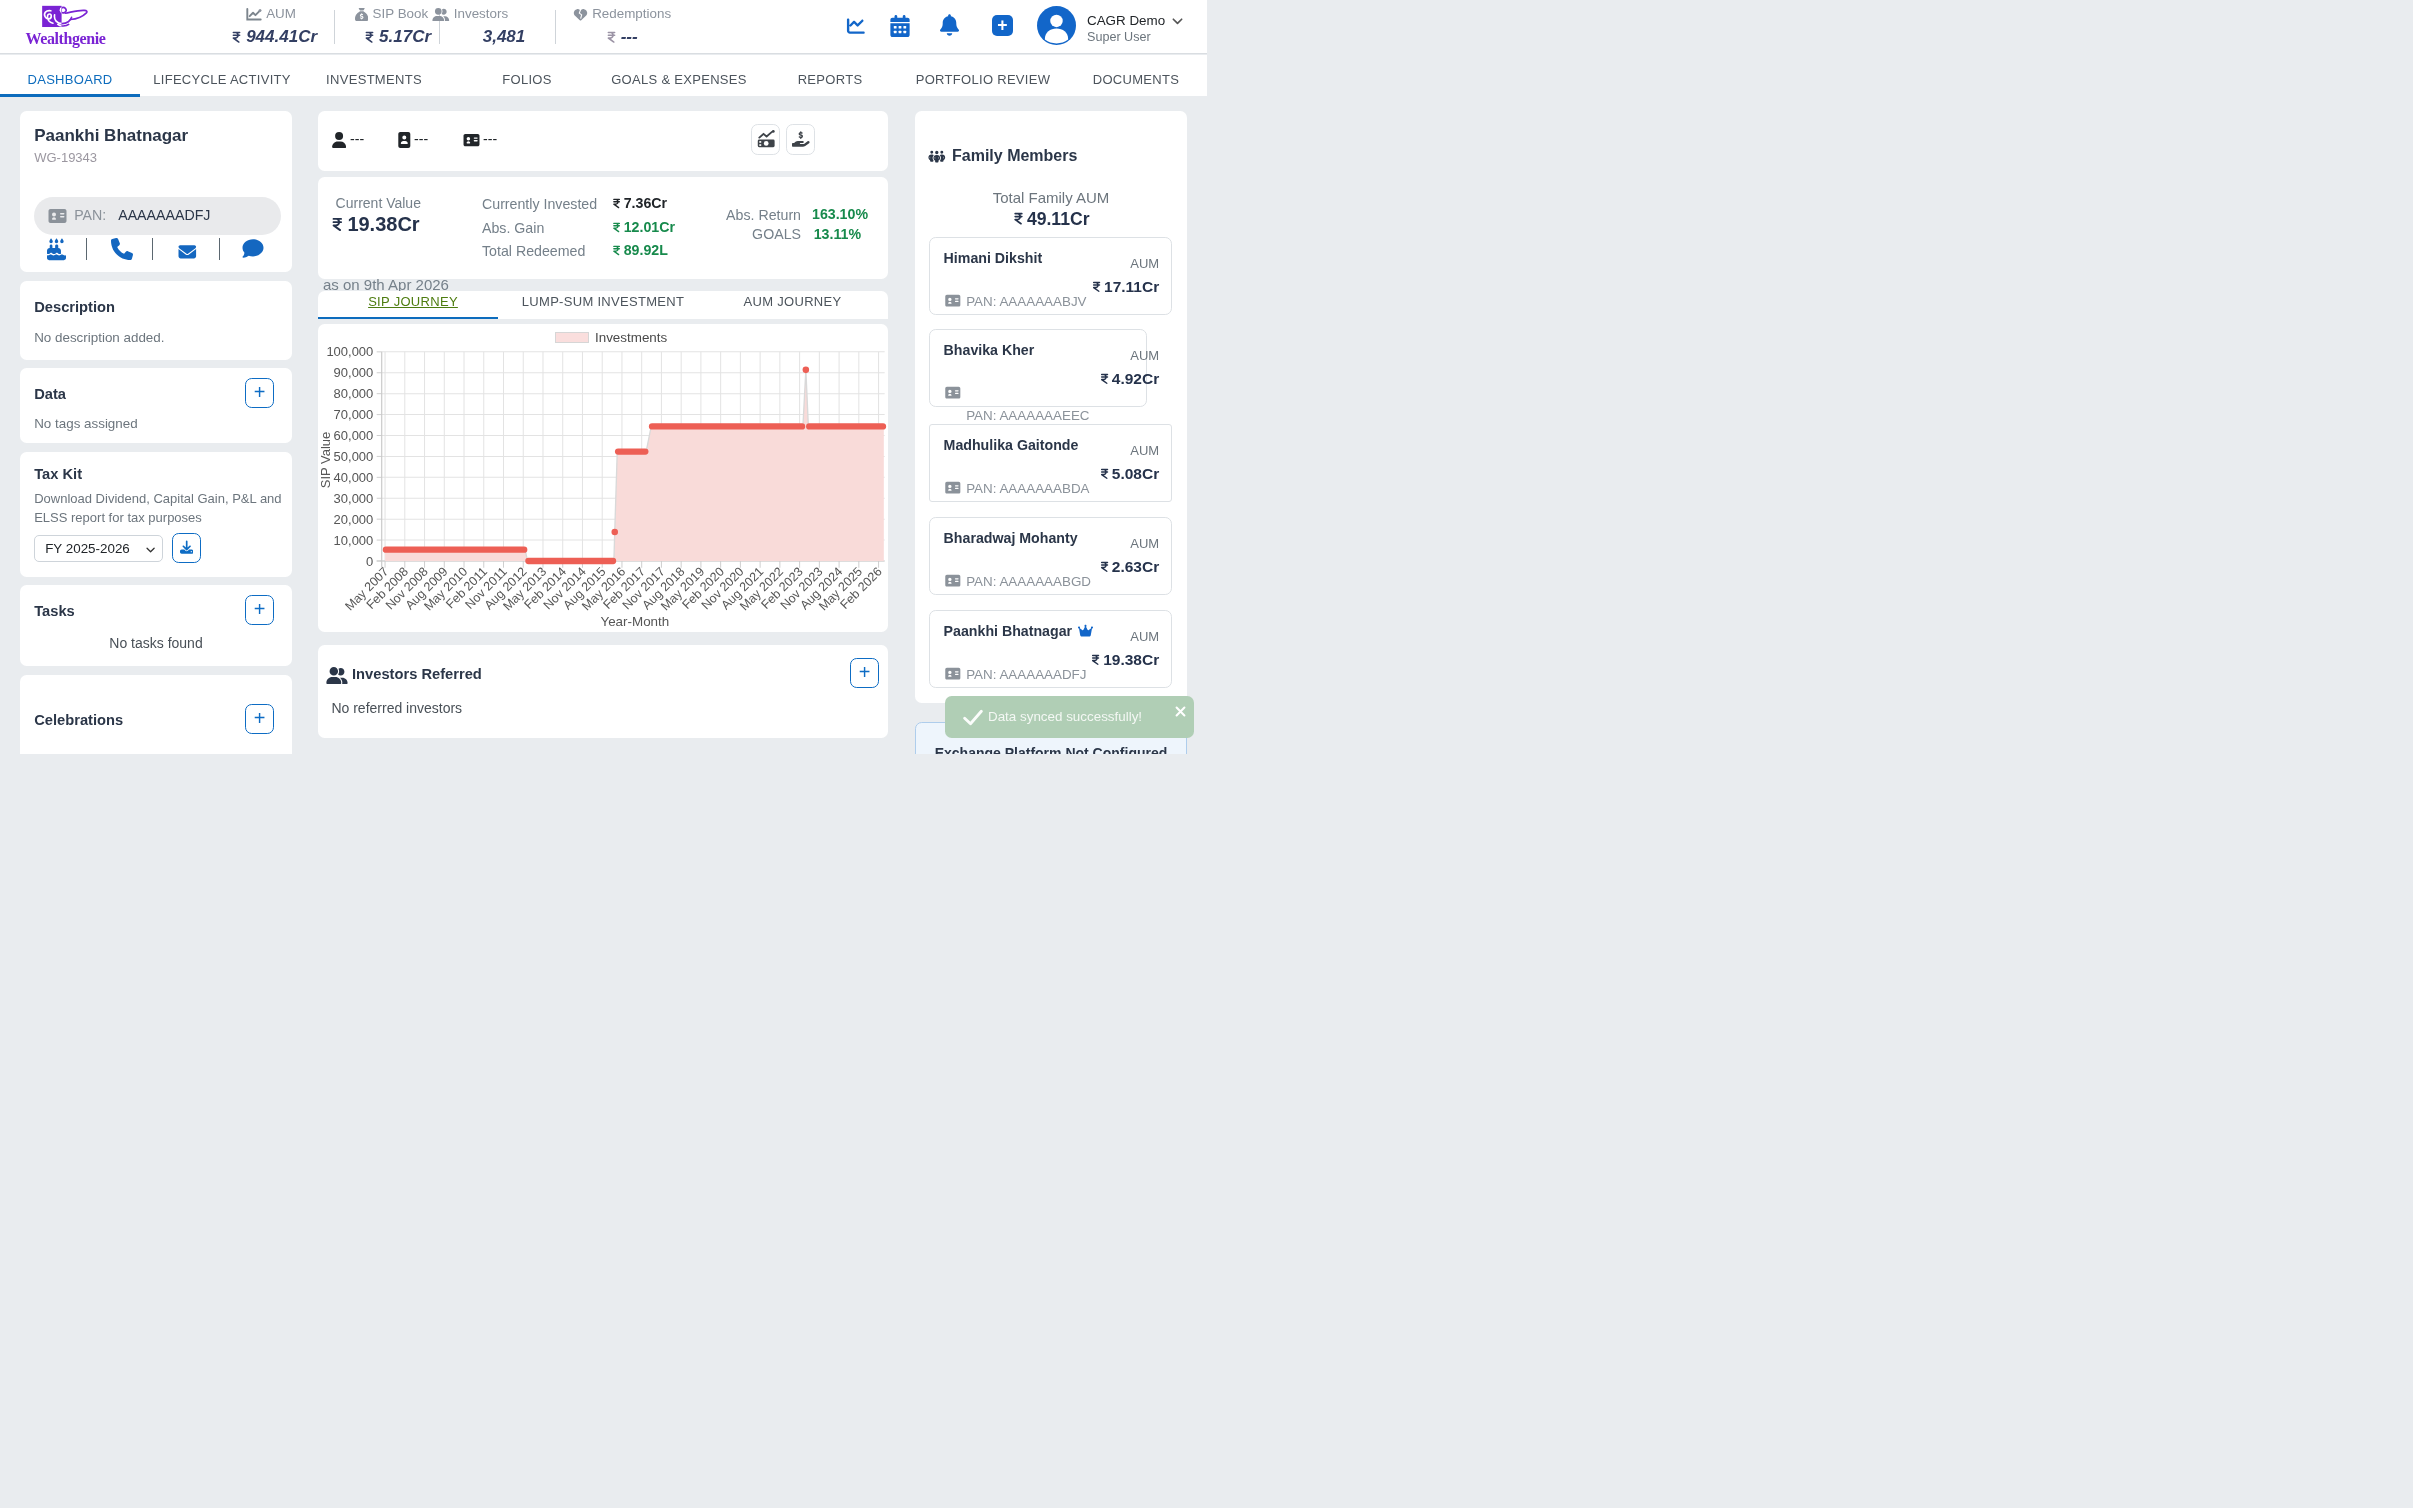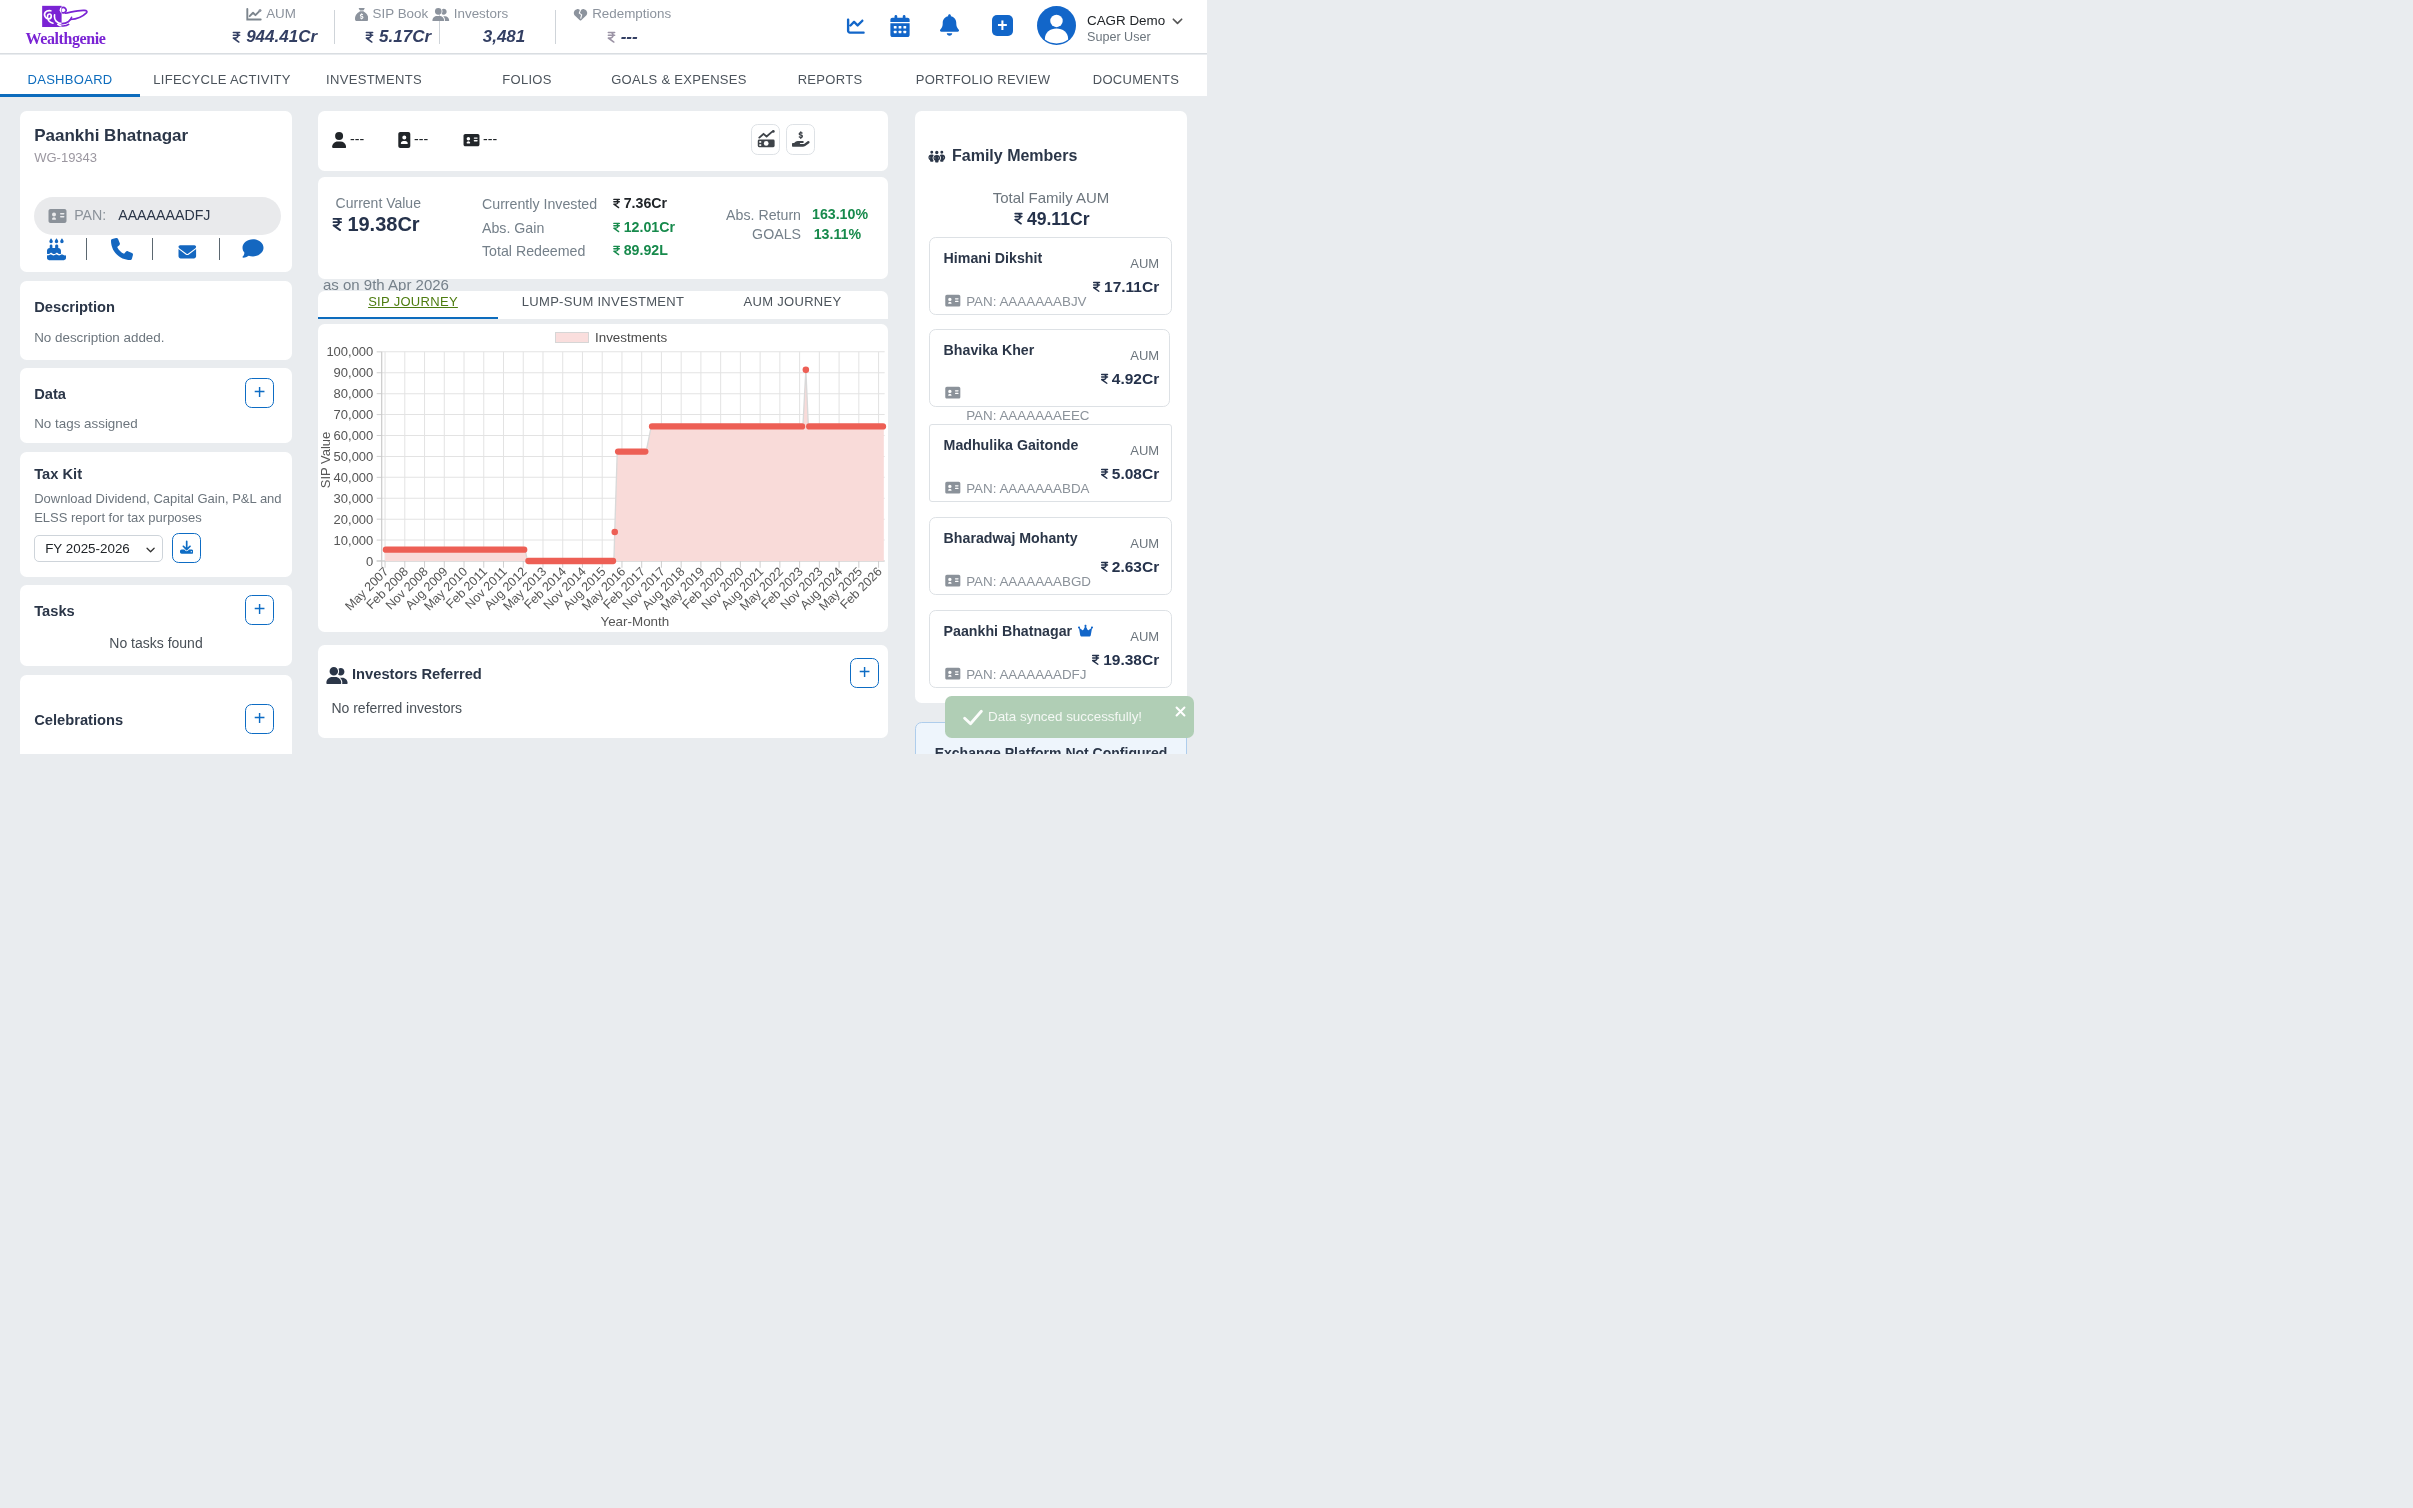--- a/index.html
+++ b/index.html
@@ -413,21 +413,21 @@
     <div class="abs" style="left:13.4px; top:11.7px; font-size:14.2px; font-weight:700; color:#2b3648;">Himani Dikshit</div>
     <div class="abs" style="left:159px; top:18.4px; width:70px; text-align:right; font-size:13px; color:#6c757d;">AUM</div>
     <div class="abs" style="left:126px; top:40px; width:103px; text-align:right; font-size:15.5px; font-weight:700; color:#25324b;"><svg class="ico" width="9.2" height="11.7" viewBox="0 0 320 512" style="margin-right:2.5px; margin-bottom:1.7px;">
           <path fill="#25324b" d="M0 64c0-17.7 14.3-32 32-32H288c17.7 0 32 14.3 32 32s-14.3 32-32 32H231.8c9.6 14.4 16.7 30.6 20.7 48H288c17.7 0 32 14.3 32 32s-14.3 32-32 32H252.4c-13.2 58.3-61.9 103.2-122.2 110.9L274.6 422c14.4 10.3 17.7 30.3 7.4 44.6s-30.3 17.7-44.6 7.4L13.4 314C2.1 306-2.7 291.5 1.5 278.2S18.1 256 32 256h80c32.8 0 61-19.7 73.3-48H32c-17.7 0-32-14.3-32-32s14.3-32 32-32H185.3C173 115.7 144.8 96 112 96H32C14.3 96 0 81.7 0 64z"></path>
         </svg>17.11Cr</div>
     <svg class="abs" style="left:13.4px; top:56px;" width="17.6" height="13.4" viewBox="0 0 576 512">
         <path fill="#8b929a" d="M64 32C28.7 32 0 60.7 0 96V416c0 35.3 28.7 64 64 64H512c35.3 0 64-28.7 64-64V96c0-35.3-28.7-64-64-64H64zM176 144a64 64 0 1 1 0 128 64 64 0 1 1 0-128zM112 360c0-35.3 28.7-64 64-64s64 28.7 64 64c0 8.8-7.2 16-16 16H128c-8.8 0-16-7.2-16-16zM392 160h96c13.3 0 24 10.7 24 24s-10.7 24-24 24H392c-13.3 0-24-10.7-24-24s10.7-24 24-24zm0 96h96c13.3 0 24 10.7 24 24s-10.7 24-24 24H392c-13.3 0-24-10.7-24-24s10.7-24 24-24z"></path>
       </svg>
     <div class="abs" style="left:36px; top:56px; font-size:13.4px; color:#8b929a;">PAN: AAAAAAABJV</div>
   </div>
-  <div class="abs" style="left:14.2px; top:218px; width:241px; height:78px; border:0.8px solid #dde1e5; border-radius:6.7px;">
+  <div class="abs" style="left:14.2px; top:218px; width:218px; height:78px; border:0.8px solid #dde1e5; border-radius:6.7px;">
     <div class="abs" style="left:13.4px; top:11.7px; font-size:14.2px; font-weight:700; color:#2b3648;">Bhavika Kher</div>
     <div class="abs" style="left:159px; top:18.4px; width:70px; text-align:right; font-size:13px; color:#6c757d;">AUM</div>
     <div class="abs" style="left:126px; top:40px; width:103px; text-align:right; font-size:15.5px; font-weight:700; color:#25324b;"><svg class="ico" width="9.2" height="11.7" viewBox="0 0 320 512" style="margin-right:2.5px; margin-bottom:1.7px;">
           <path fill="#25324b" d="M0 64c0-17.7 14.3-32 32-32H288c17.7 0 32 14.3 32 32s-14.3 32-32 32H231.8c9.6 14.4 16.7 30.6 20.7 48H288c17.7 0 32 14.3 32 32s-14.3 32-32 32H252.4c-13.2 58.3-61.9 103.2-122.2 110.9L274.6 422c14.4 10.3 17.7 30.3 7.4 44.6s-30.3 17.7-44.6 7.4L13.4 314C2.1 306-2.7 291.5 1.5 278.2S18.1 256 32 256h80c32.8 0 61-19.7 73.3-48H32c-17.7 0-32-14.3-32-32s14.3-32 32-32H185.3C173 115.7 144.8 96 112 96H32C14.3 96 0 81.7 0 64z"></path>
         </svg>4.92Cr</div>
     <svg class="abs" style="left:13.4px; top:56px;" width="17.6" height="13.4" viewBox="0 0 576 512">
         <path fill="#8b929a" d="M64 32C28.7 32 0 60.7 0 96V416c0 35.3 28.7 64 64 64H512c35.3 0 64-28.7 64-64V96c0-35.3-28.7-64-64-64H64zM176 144a64 64 0 1 1 0 128 64 64 0 1 1 0-128zM112 360c0-35.3 28.7-64 64-64s64 28.7 64 64c0 8.8-7.2 16-16 16H128c-8.8 0-16-7.2-16-16zM392 160h96c13.3 0 24 10.7 24 24s-10.7 24-24 24H392c-13.3 0-24-10.7-24-24s10.7-24 24-24zm0 96h96c13.3 0 24 10.7 24 24s-10.7 24-24 24H392c-13.3 0-24-10.7-24-24s10.7-24 24-24z"></path>
       </svg>
     <div class="abs" style="left:36px; top:56px; font-size:13.4px; color:#8b929a;margin-top:22px;">PAN: AAAAAAAEEC</div>
   </div>

